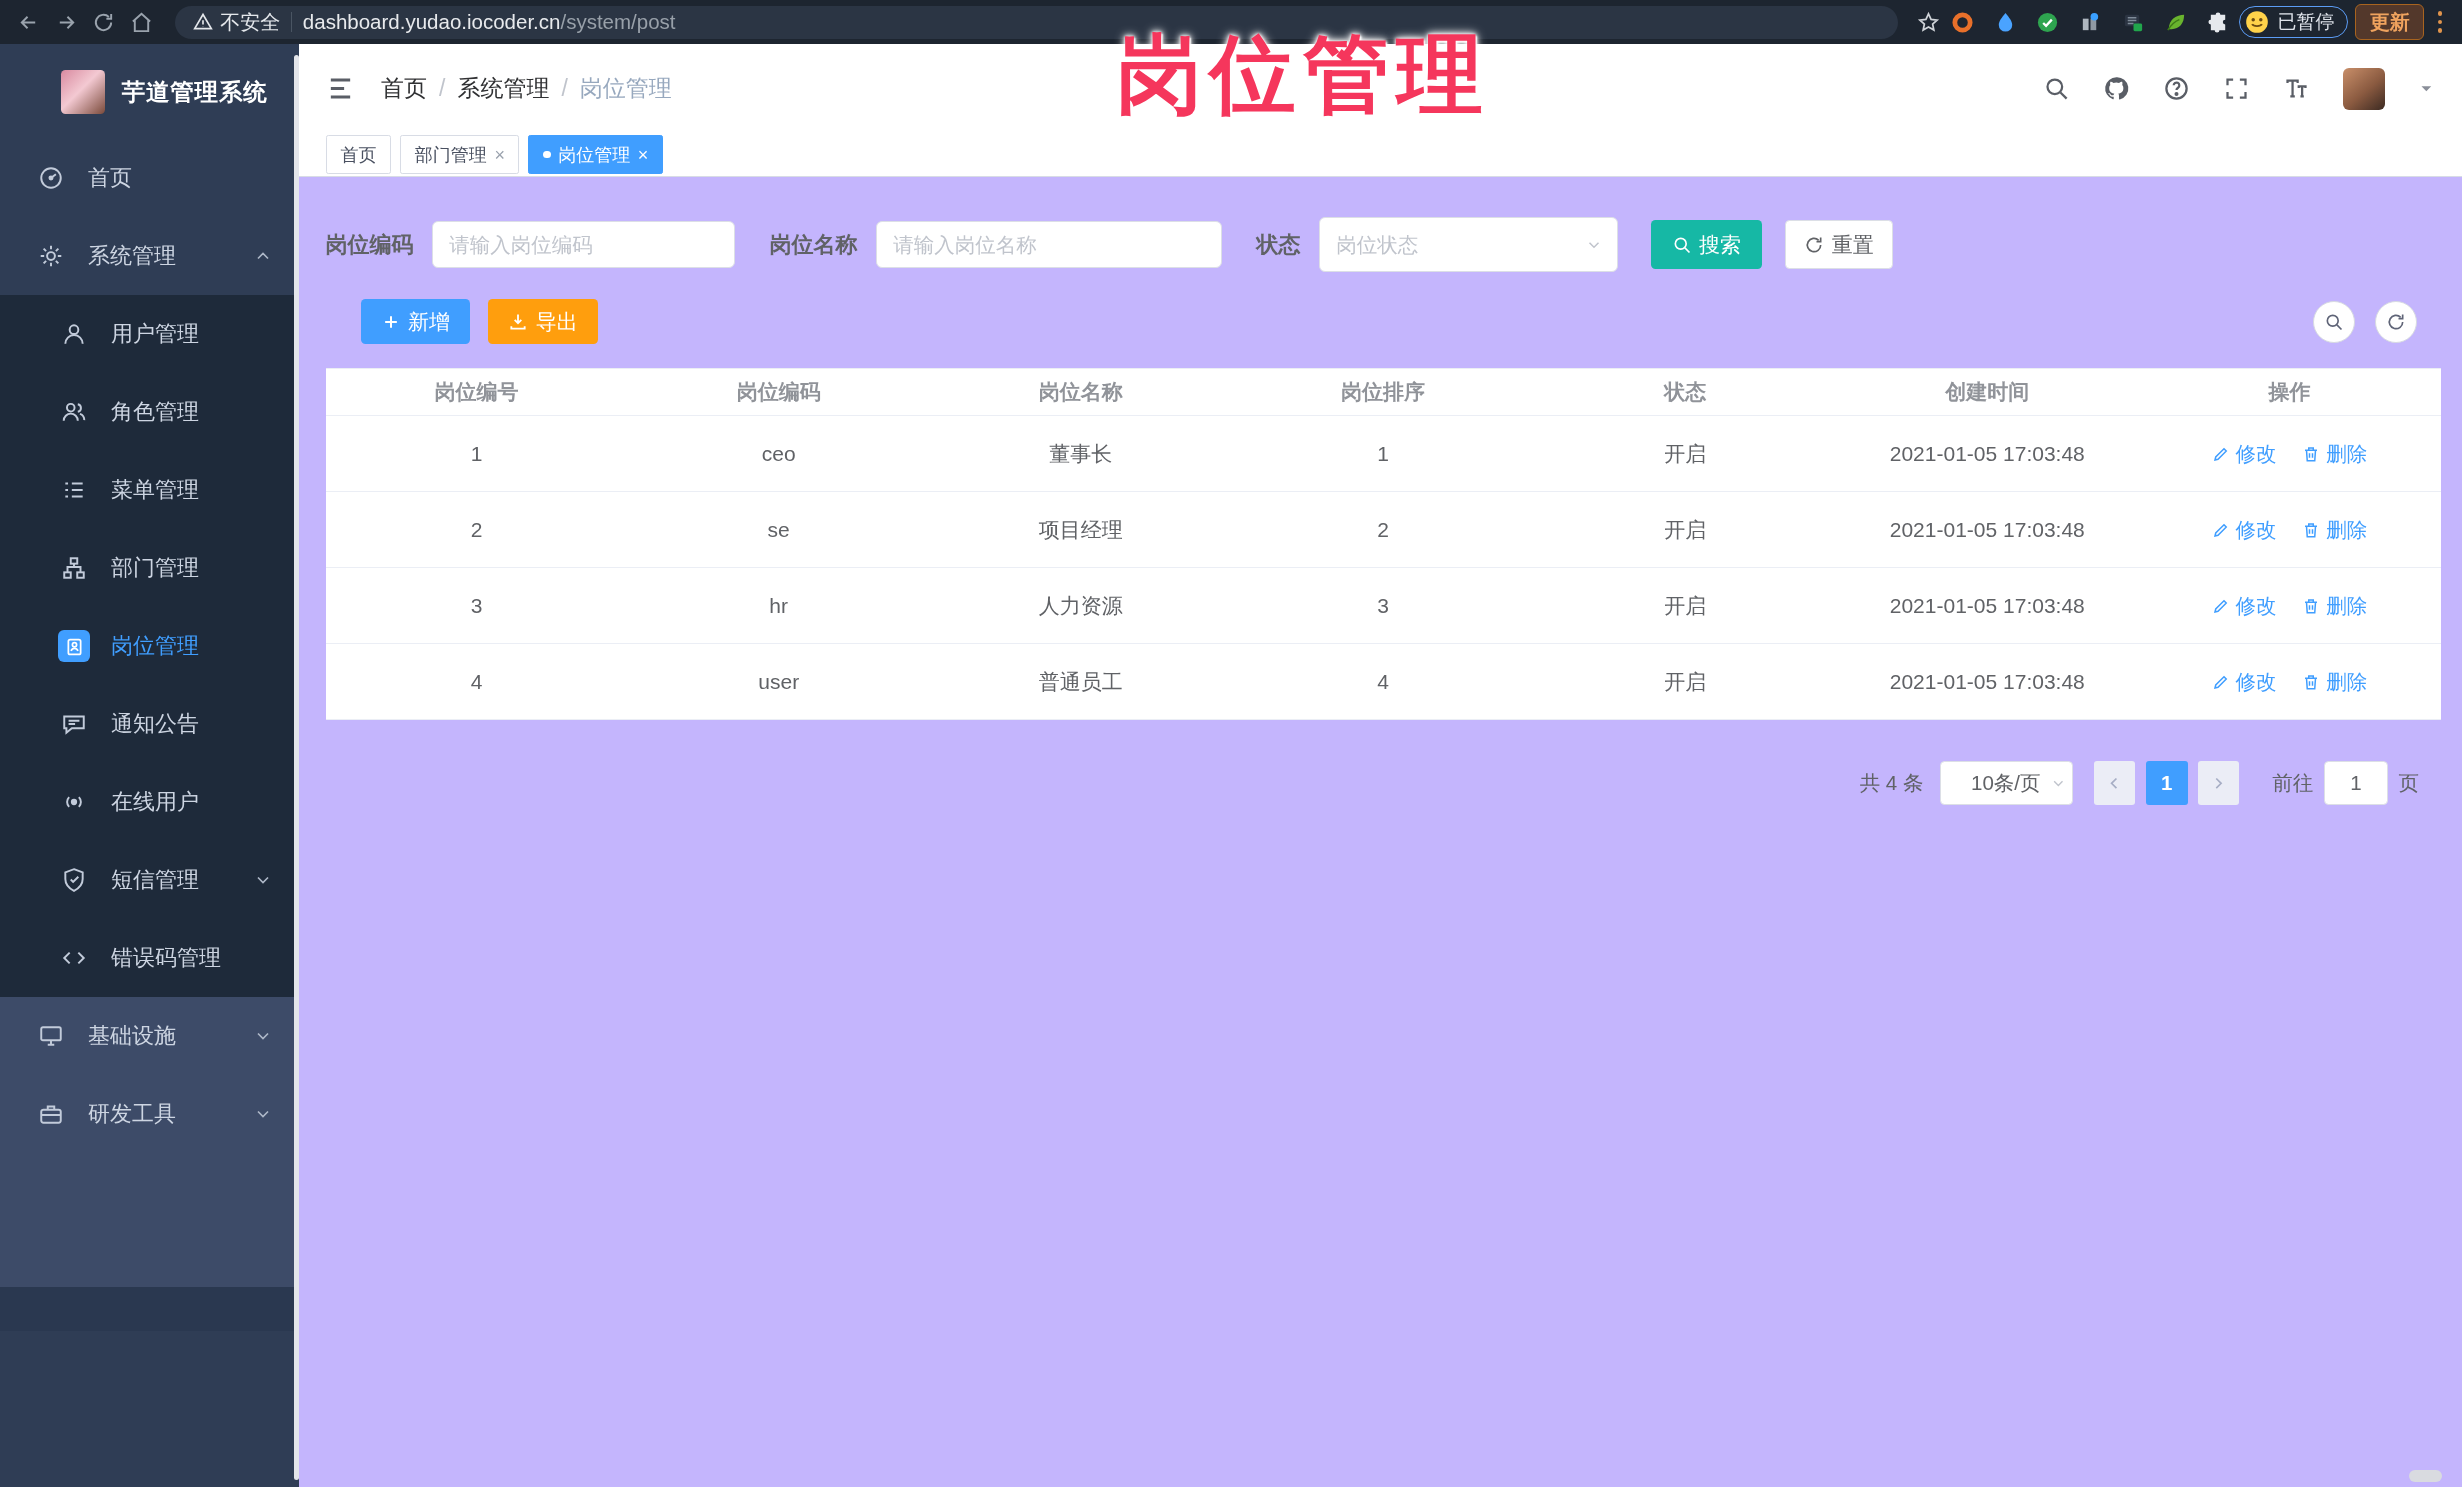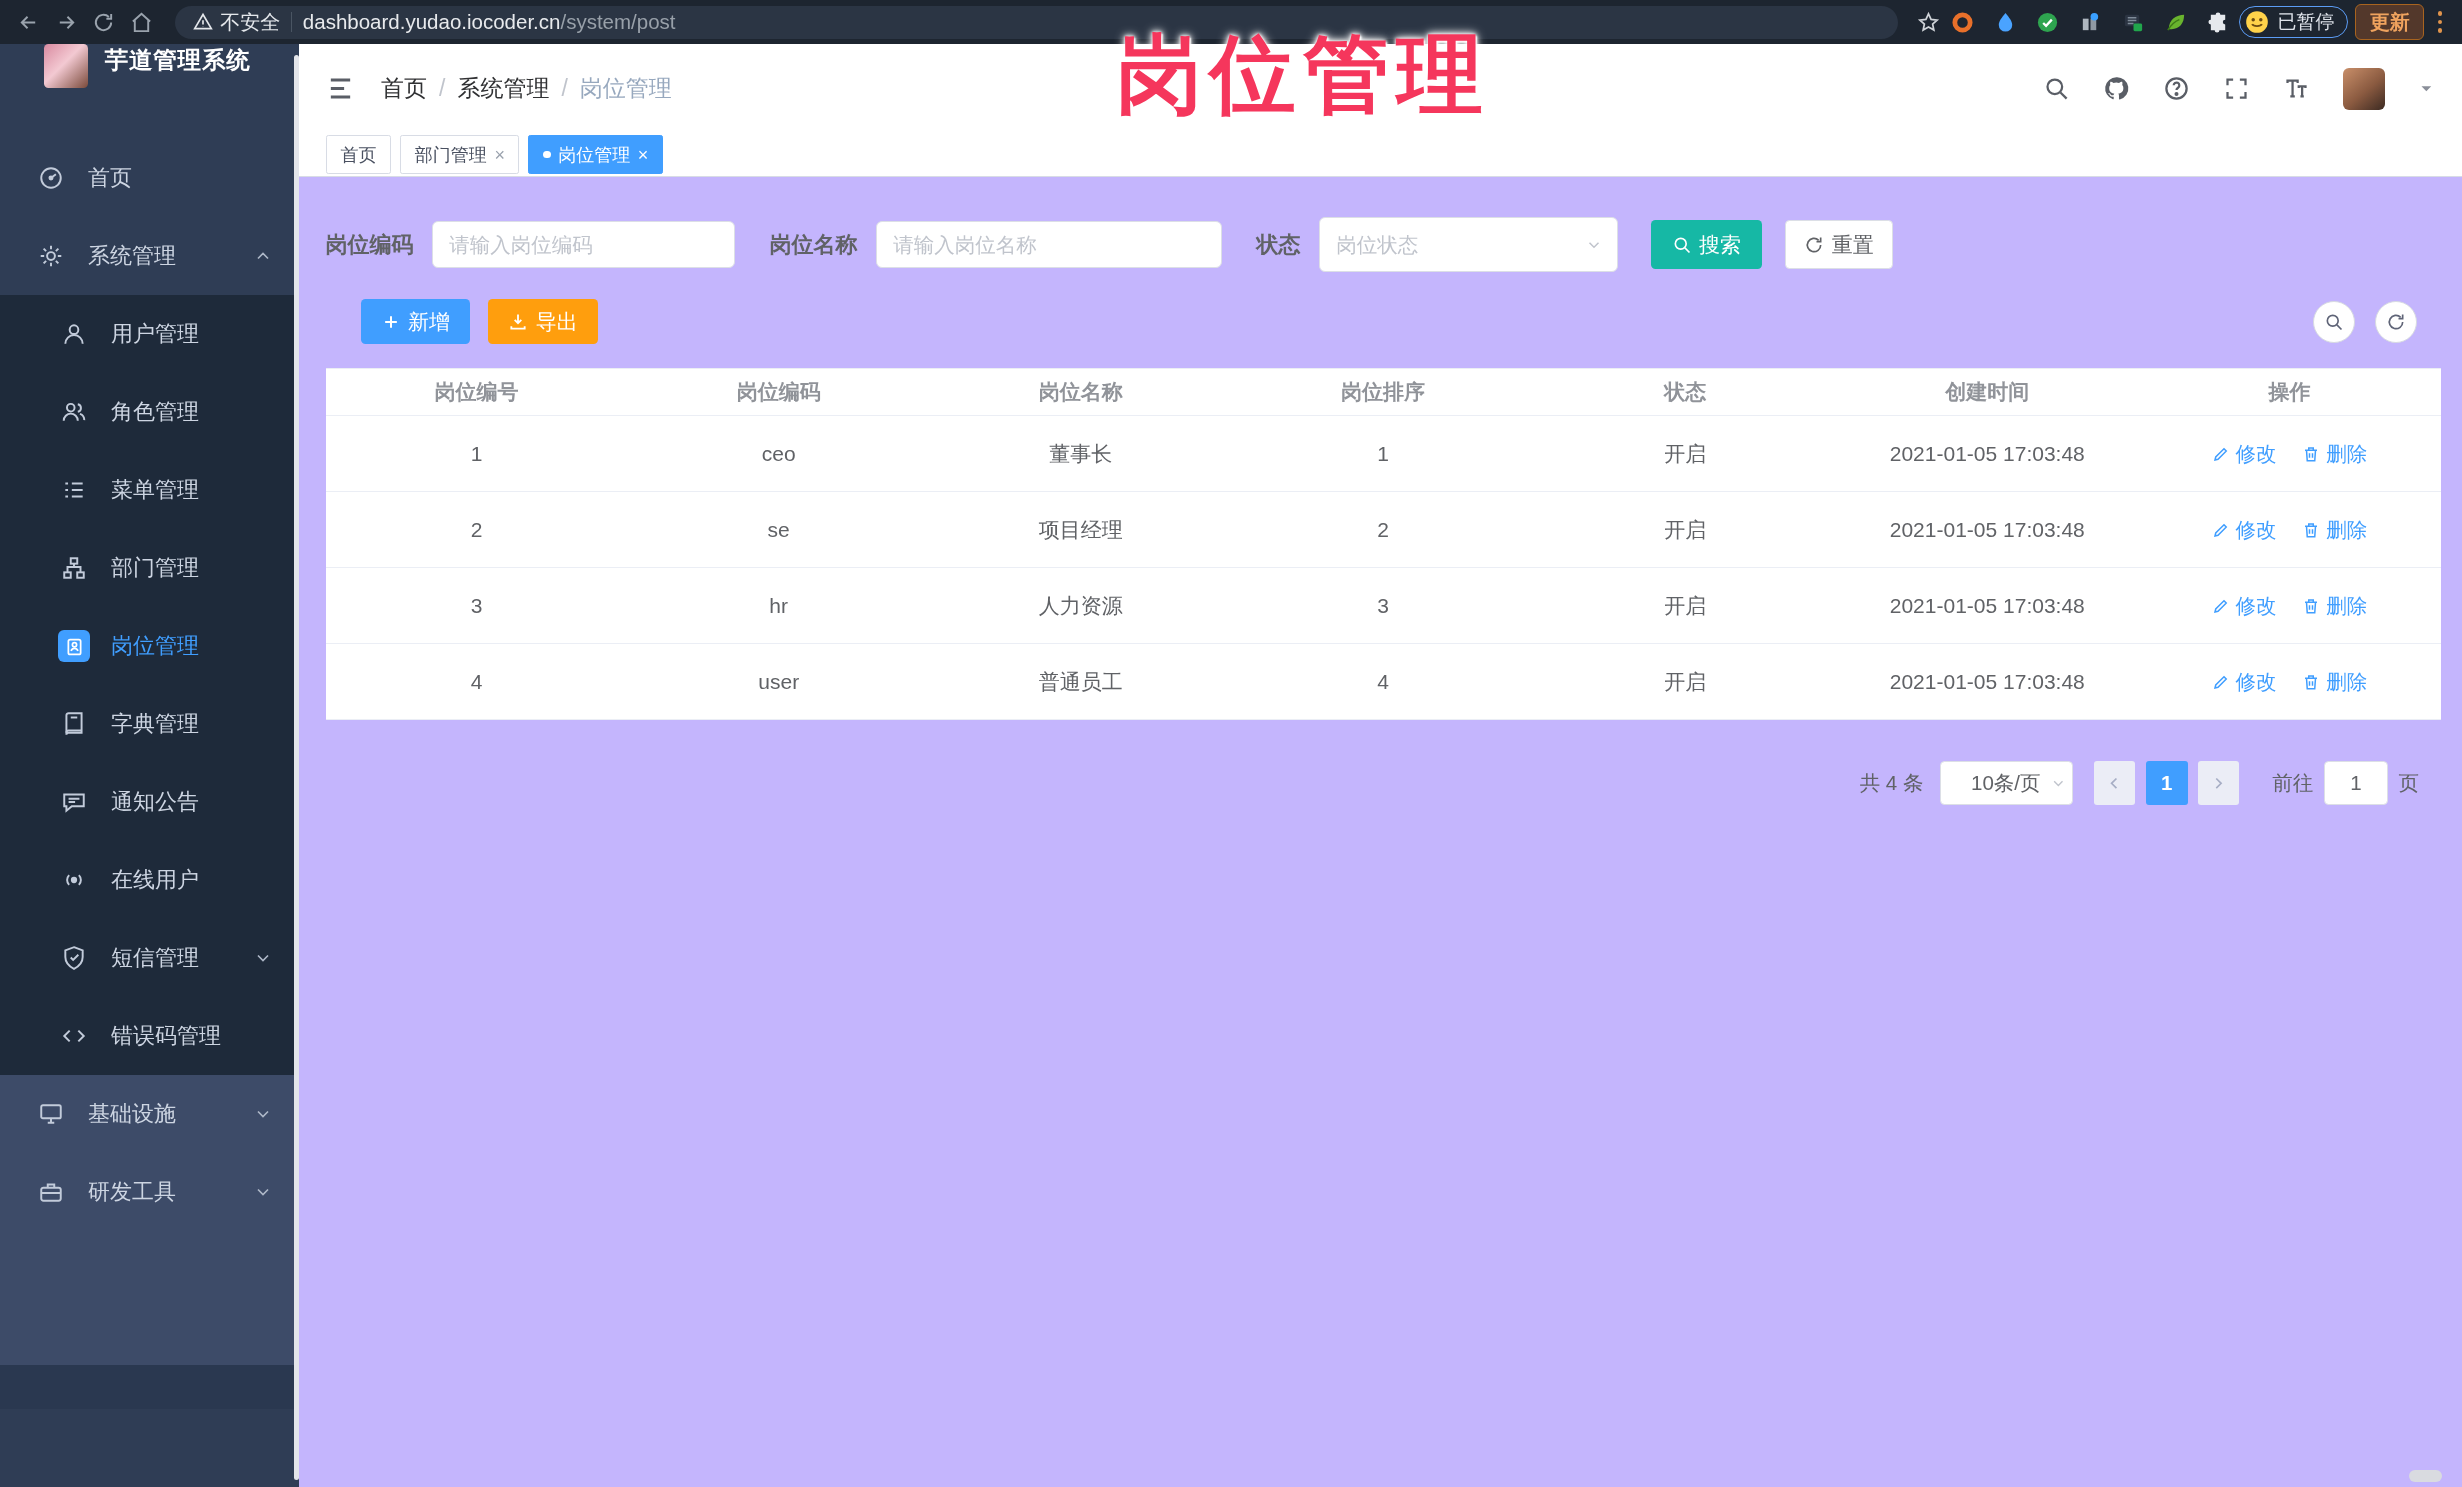--- a/index.html
+++ b/index.html
@@ -24,21 +24,21 @@
   .paused-pill { display:flex; align-items:center; gap:7.6px; border:1.5px solid #5b9cf5; border-radius:18px; padding:2.3px 12px 2.3px 3.8px; color:#dfe3ea; font-size:19px; flex:0 0 auto; }
   .paused-pill svg { width:26px; height:26px; }
   .update-btn { background:#53382b; border:1.5px solid #a8641f; border-radius:6px; color:#f0a35e; font-size:20px; font-weight:bold; padding:3.8px 13.6px; flex:0 0 auto; }
   .bdots { display:flex; flex-direction:column; gap:3.8px; padding:0 6px; flex:0 0 auto; }
   .bdots i { width:4.5px; height:4.5px; border-radius:50%; background:#e0944c; }
 
   
   .app { display:flex; height:1444px; }
   .sidebar { position:relative; width:299px; background:#2f3d55; flex:0 0 auto; overflow:hidden; }
   .side-scrollbar { position:absolute; top:10.6px; right:0; width:5.3px; height:1425px; background:#e3e5ea; border-radius:3px; }
-  .logo-row { height:95px; display:flex; align-items:flex-start; gap:16.7px; padding-left:44px; }
+  .logo-row { height:95px; display:flex; align-items:center; gap:16.7px; padding-left:61px; }
   .logo-img { width:44px; height:44px; border-radius:4.5px; background:linear-gradient(135deg,#d98aa0 0%,#f3c9d2 45%,#7a4a3a 100%); flex:0 0 auto; }
   .logo-title { color:#ffffff; font-size:23.5px; font-weight:bold; letter-spacing:0.8px; }
   .mi { height:78px; display:flex; align-items:center; gap:21px; padding-left:35px; padding-right:26px; color:#cdd5e2; font-size:22px; cursor:pointer; }
   .mi .ic { width:32px; height:32px; display:flex; align-items:center; justify-content:center; color:#c2cbda; flex:0 0 auto; }
   .mi .ic svg { width:26px; height:26px; }
   .mi .lb { flex:1 1 auto; white-space:nowrap; }
   .mi .arrow { color:#aeb8c8; display:flex; }
   .mi .arrow svg { width:20px; height:20px; }
   .submenu { background:#1e2a3a; }
   .submenu .mi { padding-left:58px; }
@@ -301,30 +301,20 @@
                 <rect x="5" y="4" width="14" height="17" rx="2"></rect>
                 <circle cx="12" cy="10" r="2.4"></circle>
                 <path d="M8 17c.8-2 2.4-3 4-3s3.2 1 4 3"></path>
               </svg>
           </span>
           <span class="lb">岗位管理</span>
         </div>
         <div class="mi sub">
           <span class="ic">
             <svg viewBox="0 0 24 24" fill="none" stroke="currentColor" stroke-width="1.8">
-                <path d="M5 4a2 2 0 0 1 2-2h12v18H7a2 2 0 0 0-2 2V4z"></path>
-                <path d="M5 20a2 2 0 0 1 2-2h12"></path>
-                <path d="M9 6h6"></path>
-              </svg>
-          </span>
-          <span class="lb">字典管理</span>
-        </div>
-        <div class="mi sub">
-          <span class="ic">
-            <svg viewBox="0 0 24 24" fill="none" stroke="currentColor" stroke-width="1.8">
                 <path d="M3 5h18v11H10l-5 4v-4H3V5z"></path>
                 <path d="M7 9h10M7 12h6"></path>
               </svg>
           </span>
           <span class="lb">通知公告</span>
         </div>
         <div class="mi sub">
           <span class="ic">
             <svg viewBox="0 0 24 24" fill="none" stroke="currentColor" stroke-width="1.8">
                 <circle cx="12" cy="12" r="2" fill="currentColor"></circle>

